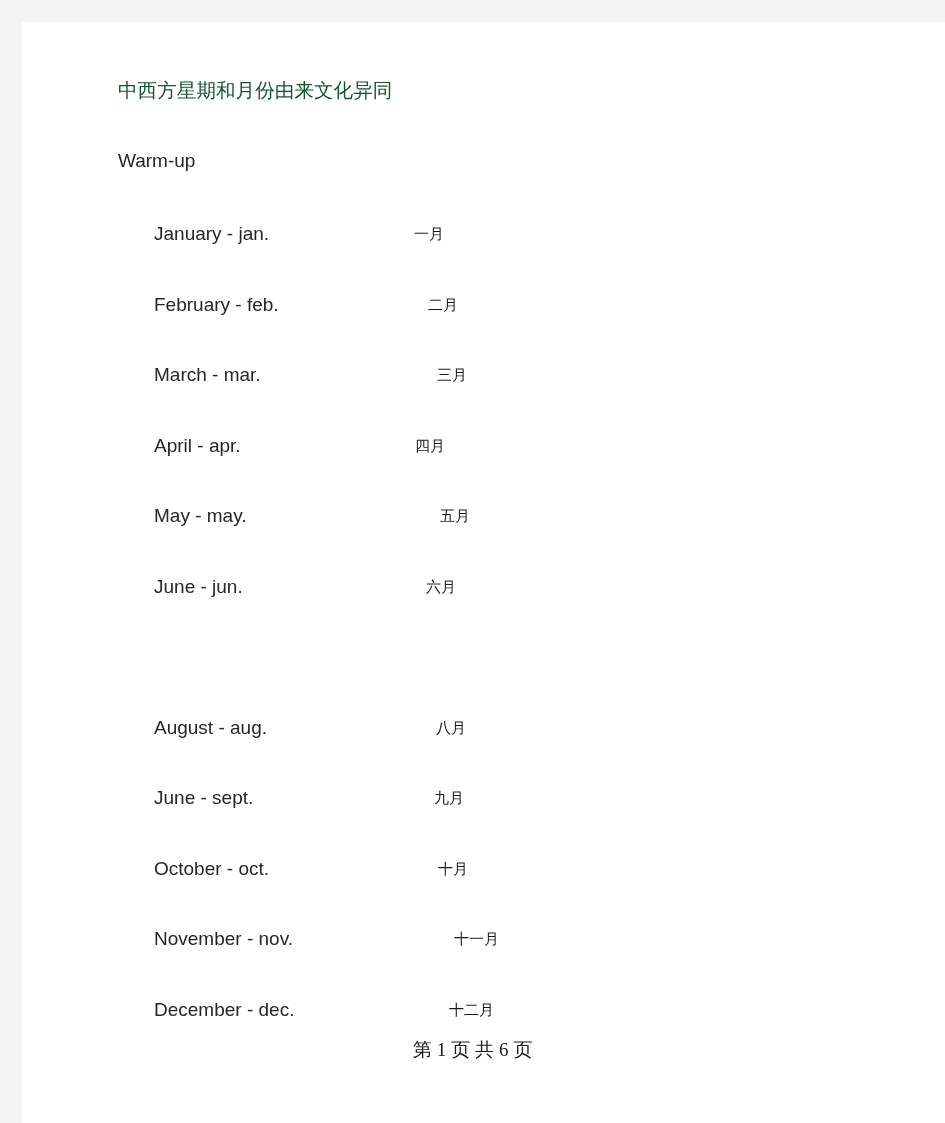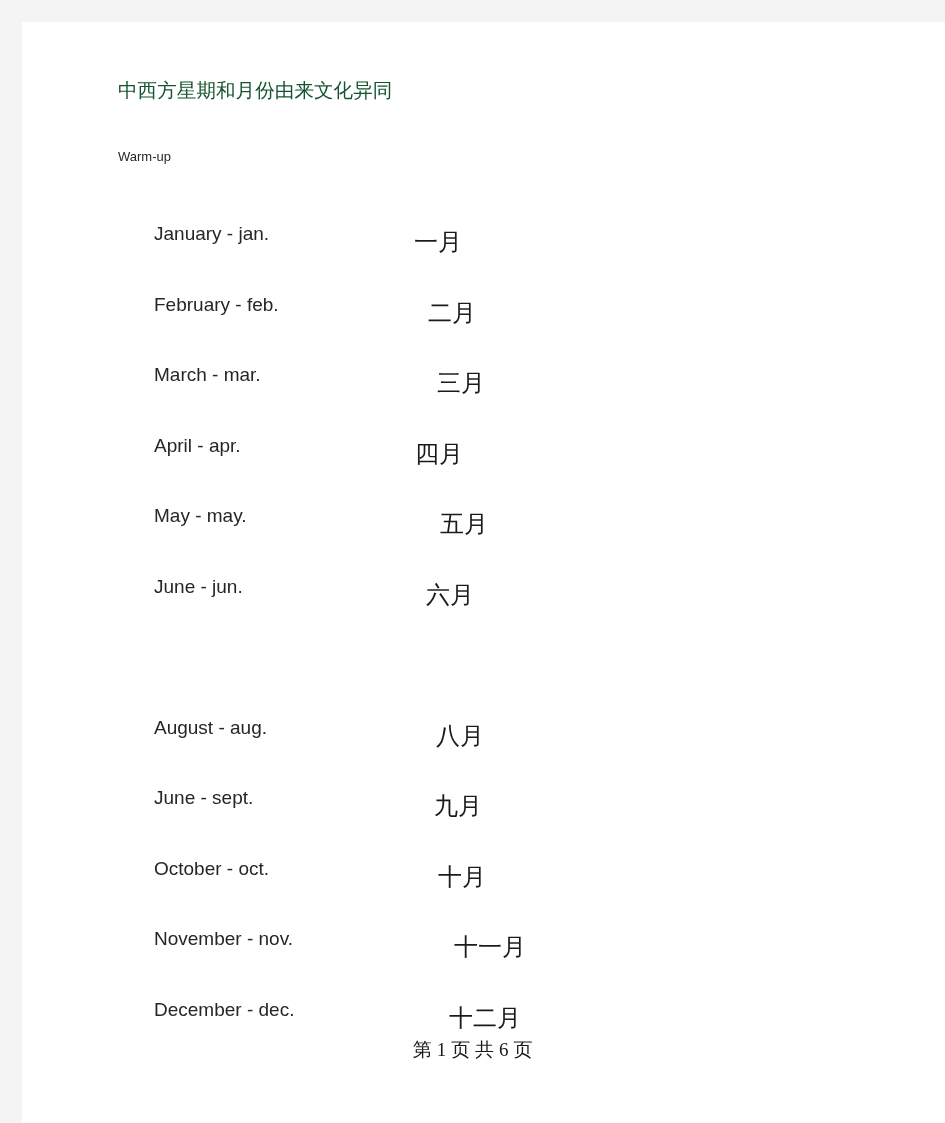--- a/index.html
+++ b/index.html
@@ -43,21 +43,21 @@
     font-size: 19.5px;
     line-height: 1.15;
     color: #14532d;
     white-space: nowrap;
     letter-spacing: 0.1px;
   }
   .section-heading {
     position: absolute;
     left: 118px;
     top: 150px;
-    font-size: 13px;
+    font-size: 19px;
     line-height: 1.15;
     color: #262626;
     white-space: nowrap;
   }
   .month-list {
     position: absolute;
     left: 0;
     top: 0;
     width: 945px;
     height: 1060px;
@@ -73,22 +73,22 @@
     position: absolute;
     left: 118px;
     top: 0;
     font-size: 19px;
     line-height: 30px;
     color: #262626;
     white-space: nowrap;
   }
   .month-zh {
     position: absolute;
-    top: 8px;
-    font-size: 24px;
+    top: 0;
+    font-size: 15px;
     line-height: 30px;
     color: #1a1a1a;
     white-space: nowrap;
   }
   .page-footer {
     position: absolute;
     left: 0;
     top: 1040px;
     width: 945px;
     text-align: center;

